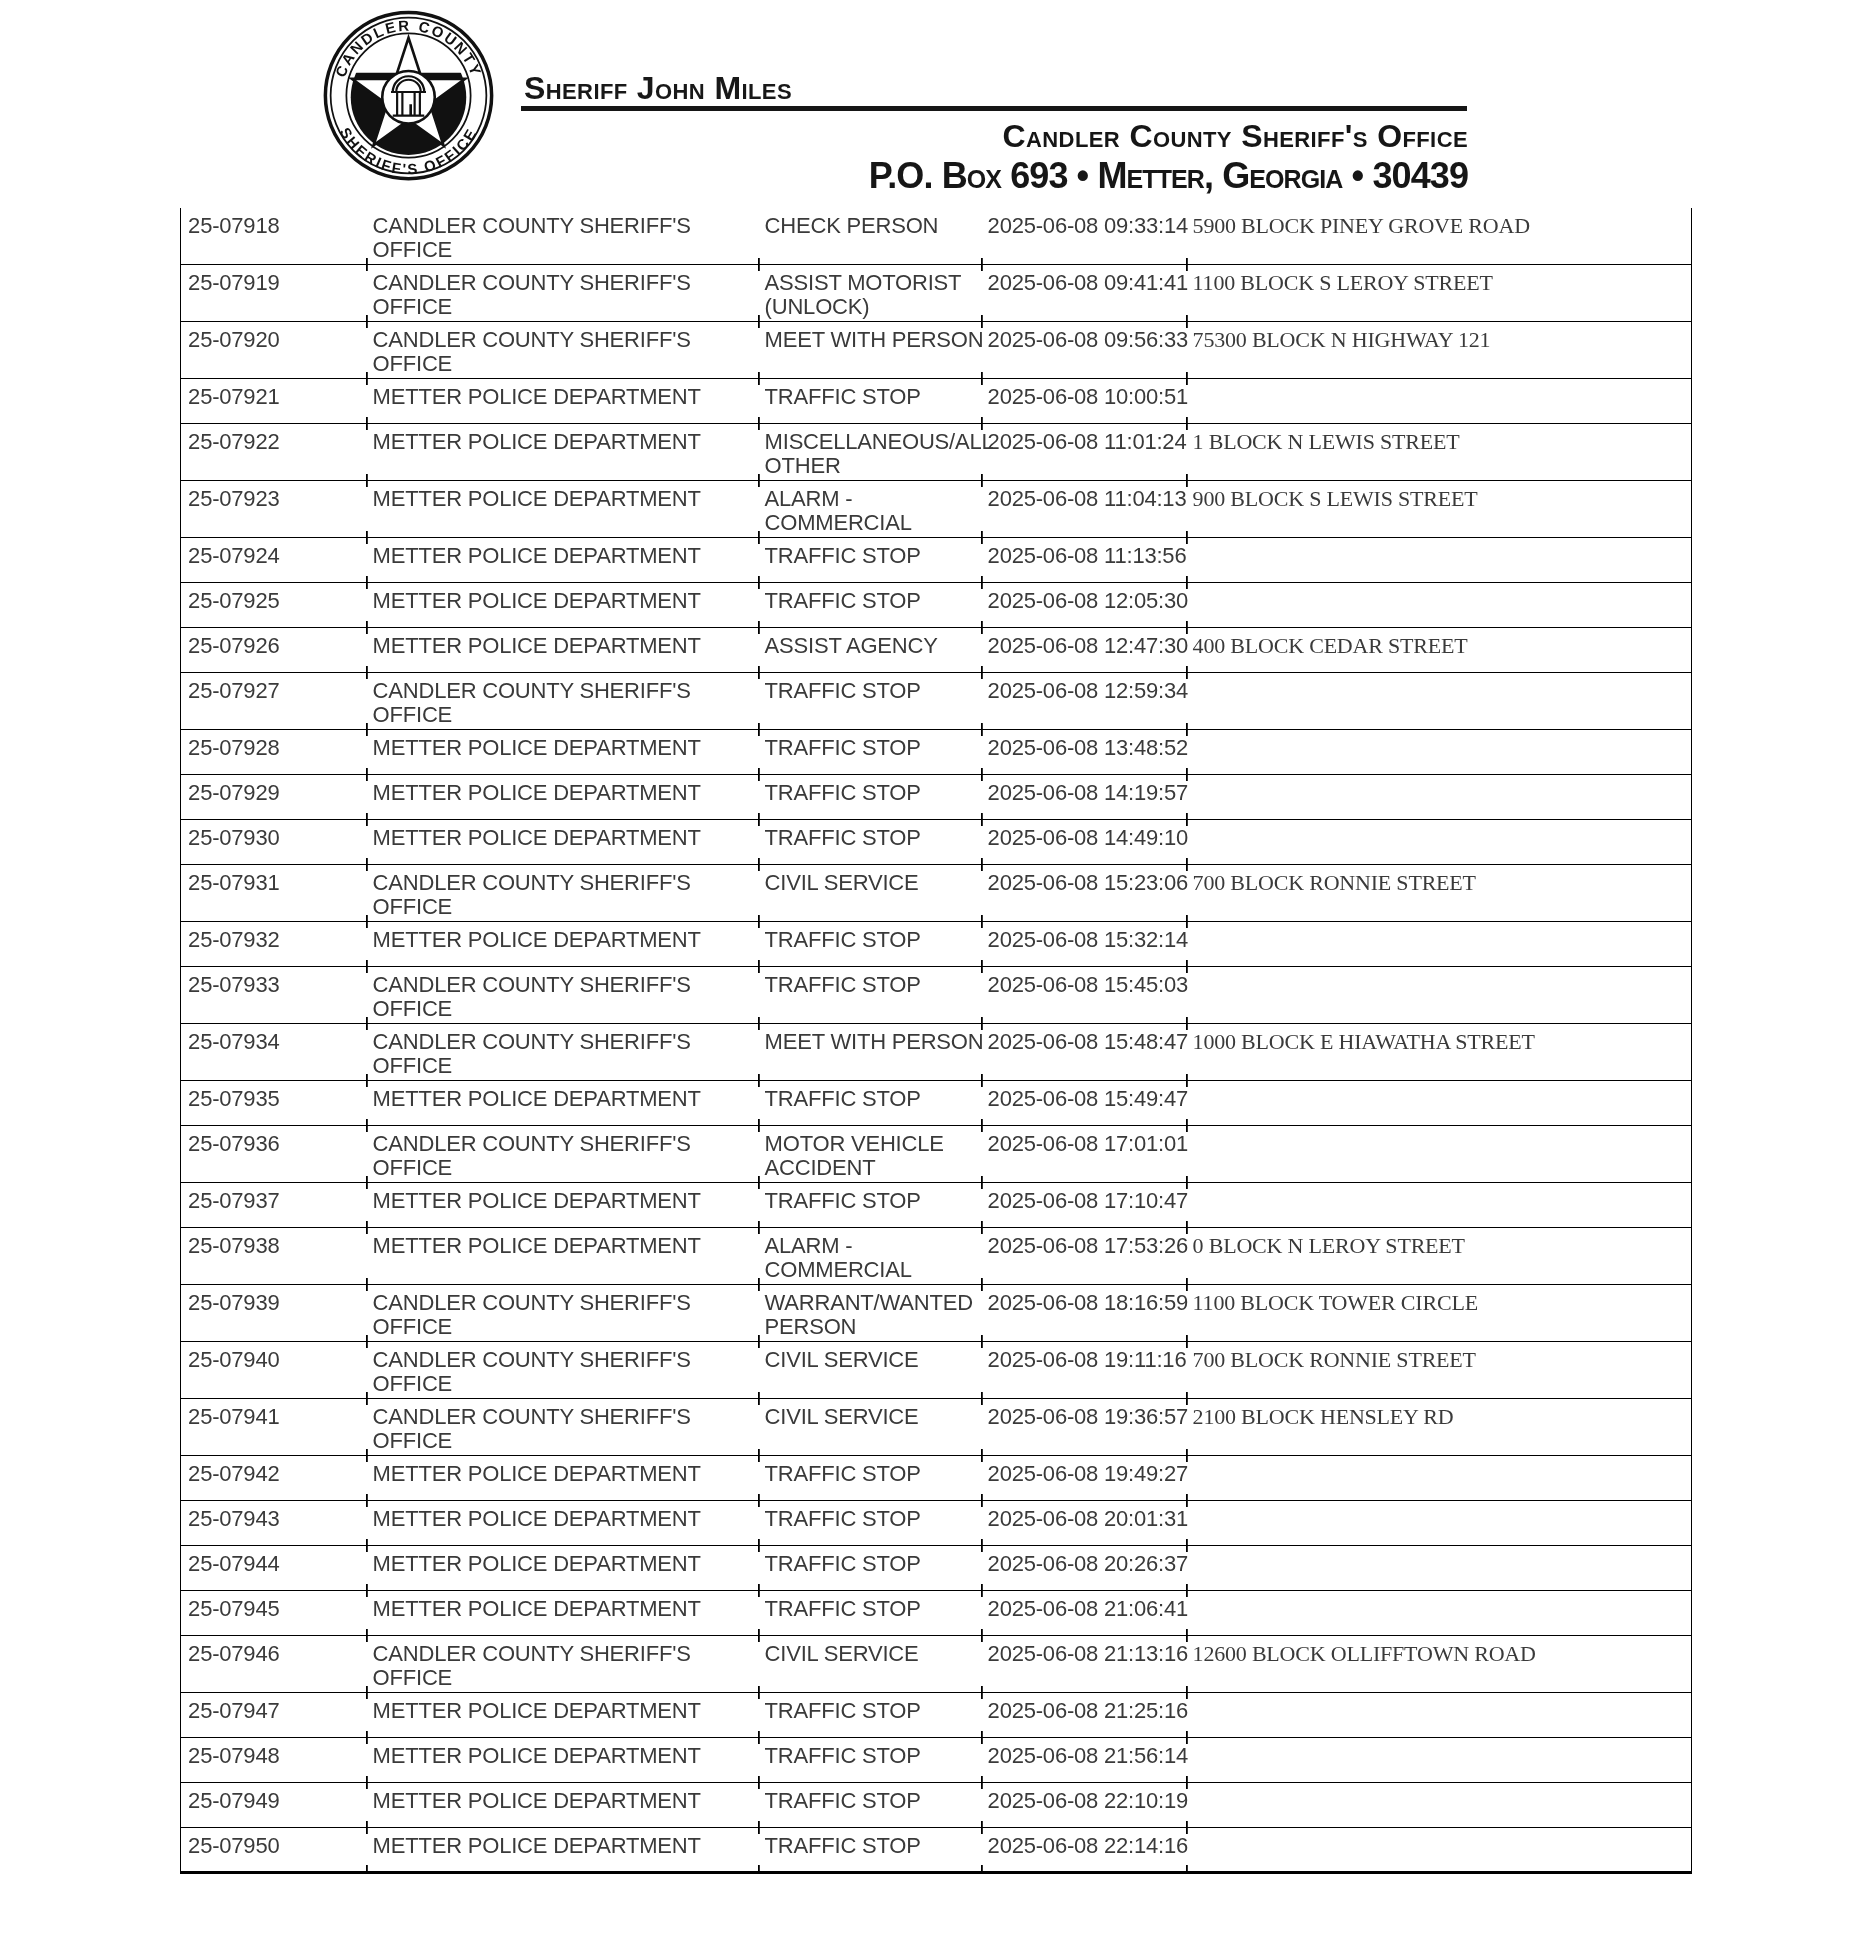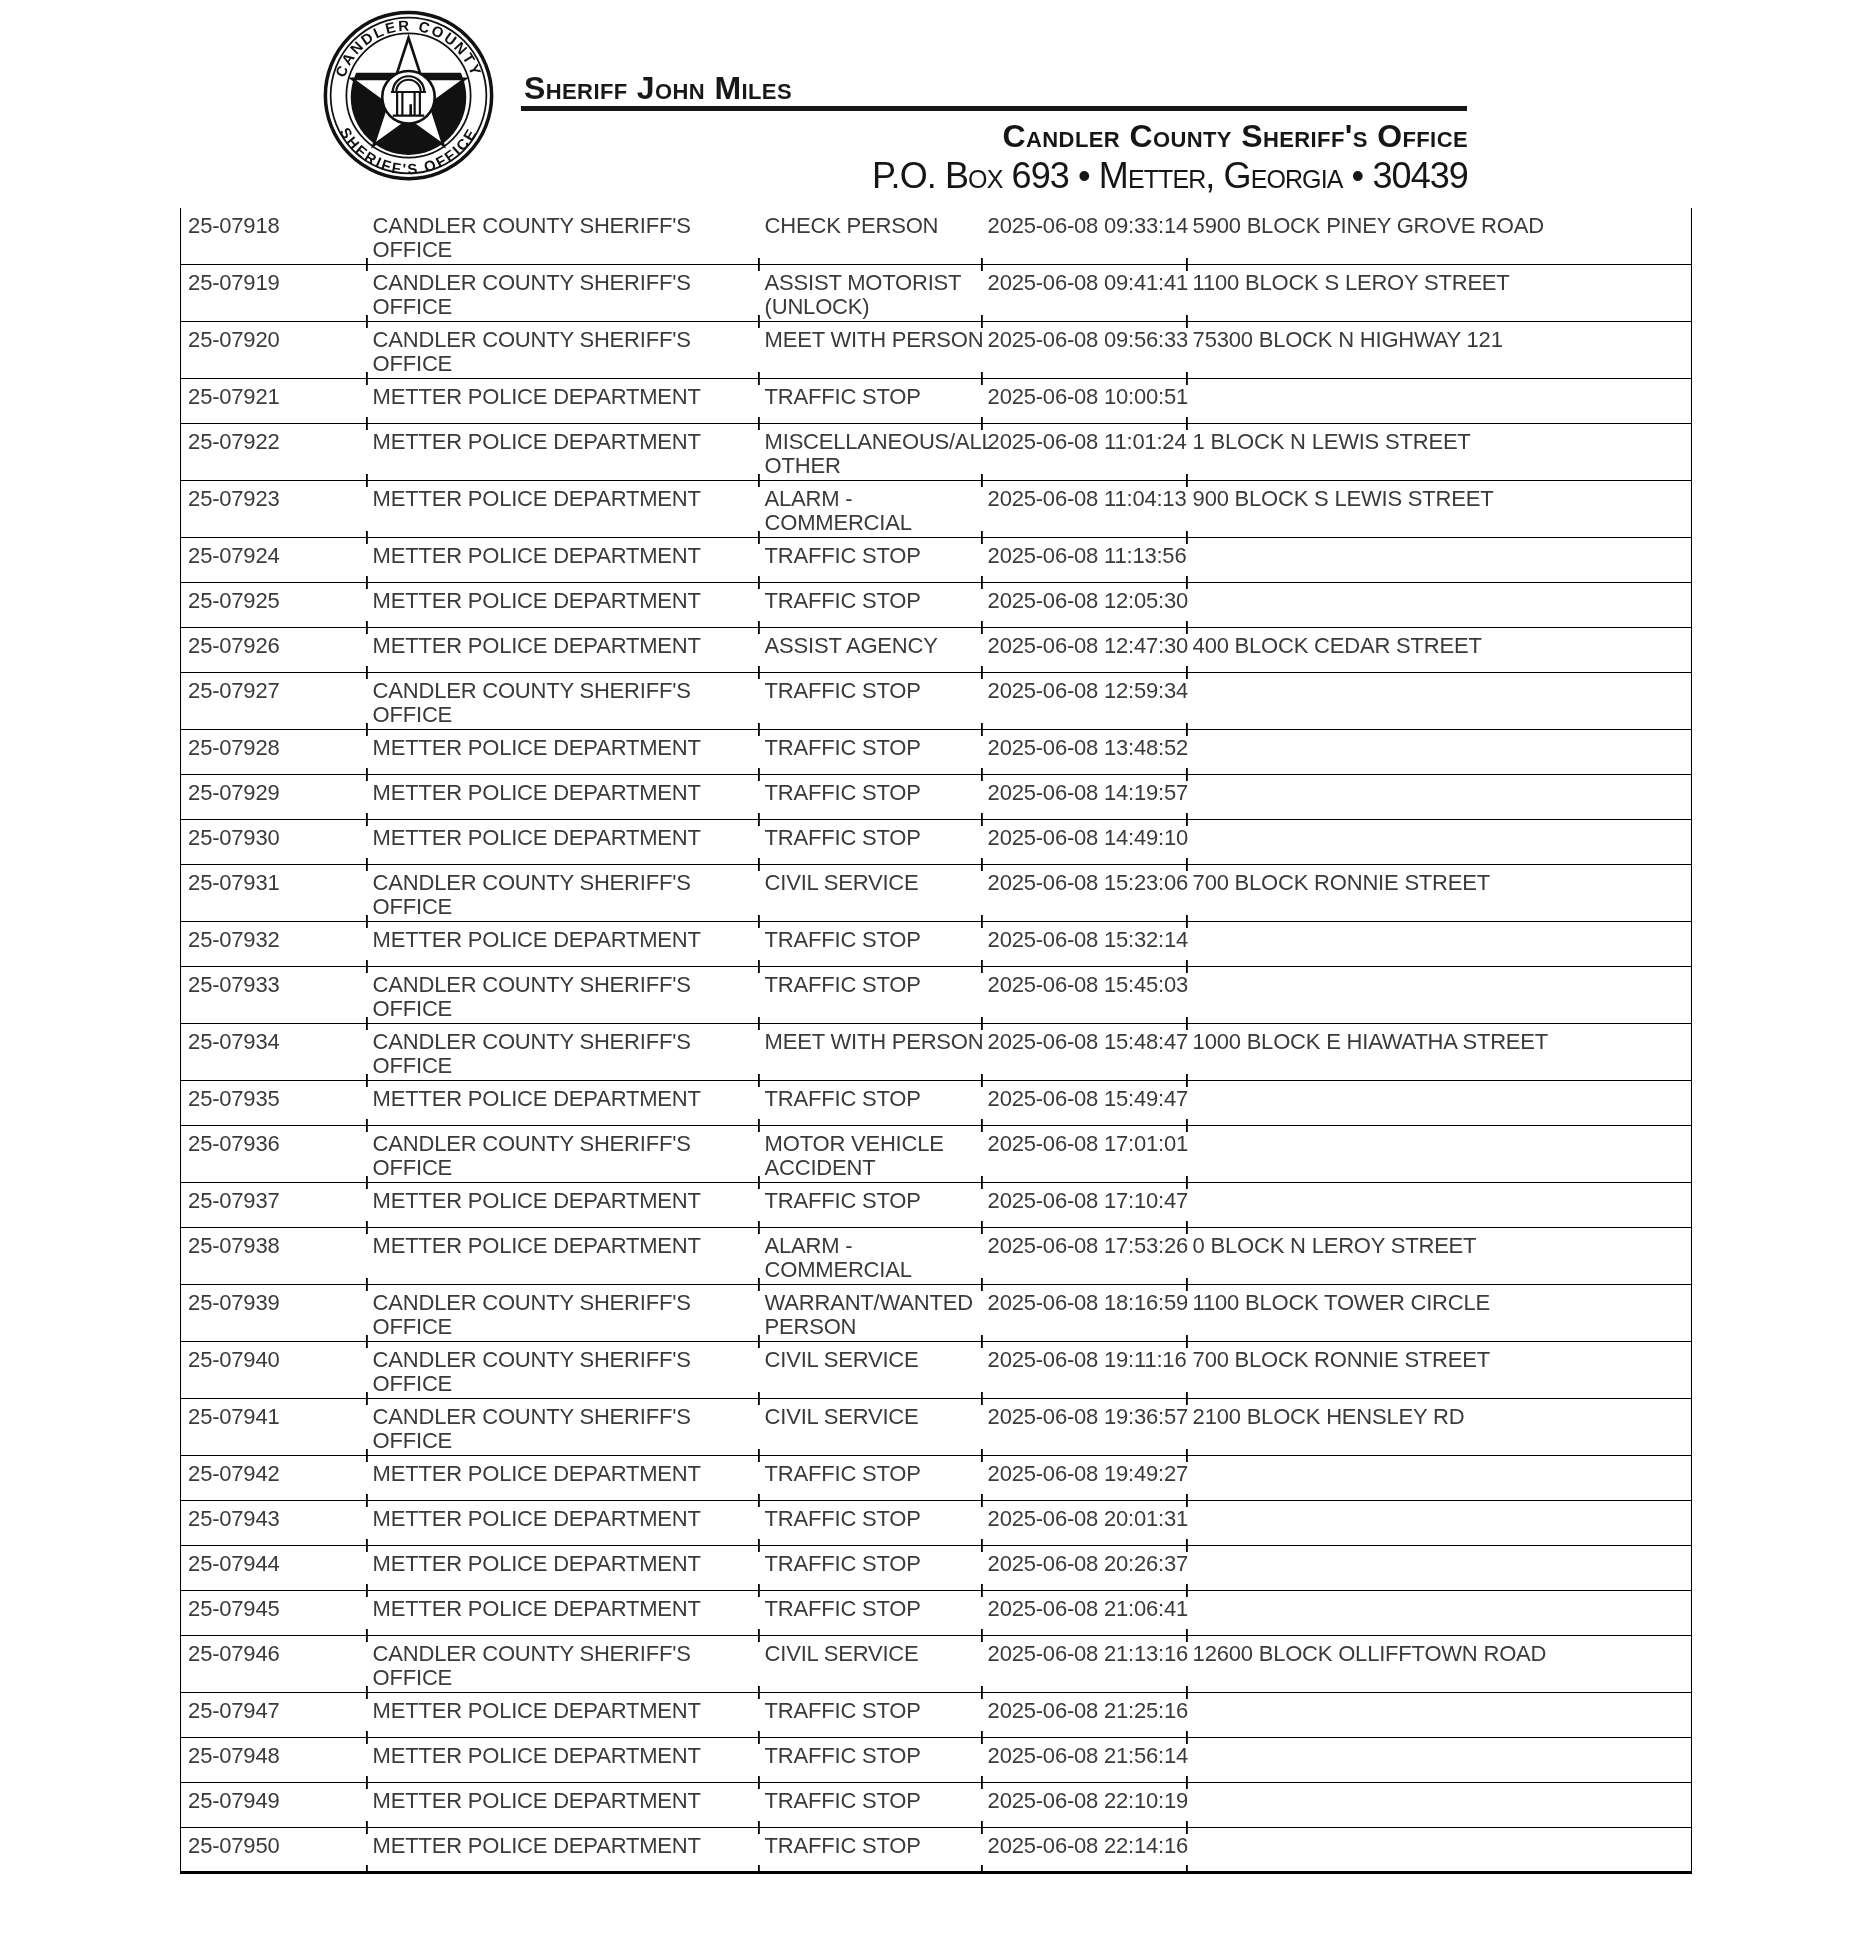--- a/index.html
+++ b/index.html
@@ -17,38 +17,38 @@
     letter-spacing:0.4px;color:#181818;white-space:nowrap;
   }
   .head-rule{position:absolute;left:521px;top:106px;width:946px;height:4.5px;background:#161616;}
   .office-name{
     position:absolute;top:118px;right:408px;
     font-size:32px;font-weight:bold;font-variant:small-caps;
     letter-spacing:0.4px;color:#161616;white-space:nowrap;
   }
   .address-line{
     position:absolute;top:155px;right:408px;
-    font-size:36px;font-weight:normal;font-variant:small-caps;
+    font-size:36px;font-weight:bold;font-variant:small-caps;
     letter-spacing:-0.9px;color:#161616;white-space:nowrap;
   }
 
   
   .table-wrap{position:absolute;left:180px;top:208px;}
   table.log{
     width:1511px;border-collapse:collapse;table-layout:fixed;
   }
   table.log td{
     border-top:1.8px solid #000;border-bottom:1.8px solid #000;
     vertical-align:top;box-sizing:border-box;
     padding:6.2px 7.1px 1.8px 7.1px;height:45px;
     font-size:22px;line-height:24px;color:#3a3a3a;
     letter-spacing:-0.2px;overflow:visible;
   }
   table.log td:first-child{border-left:1.8px solid #000;margin-left:20px;}
-  table.log td:last-child{border-right:1.8px solid #000;}
+  table.log td:last-child{border-right:1.8px solid #000;font-family:Liberation Serif, serif;}
   table.log tr.first td{border-top:none;}
   table.log tr:last-child td{border-bottom:3.6px solid #000;}
   
   table.log td:not(:first-child){
     background-image:linear-gradient(#000,#000),linear-gradient(#000,#000);
     background-repeat:no-repeat;
     background-size:1.8px 6.2px,1.8px 6.2px;
     background-position:0 0,0 100%;
   }
   table.log tr.first td:not(:first-child){

